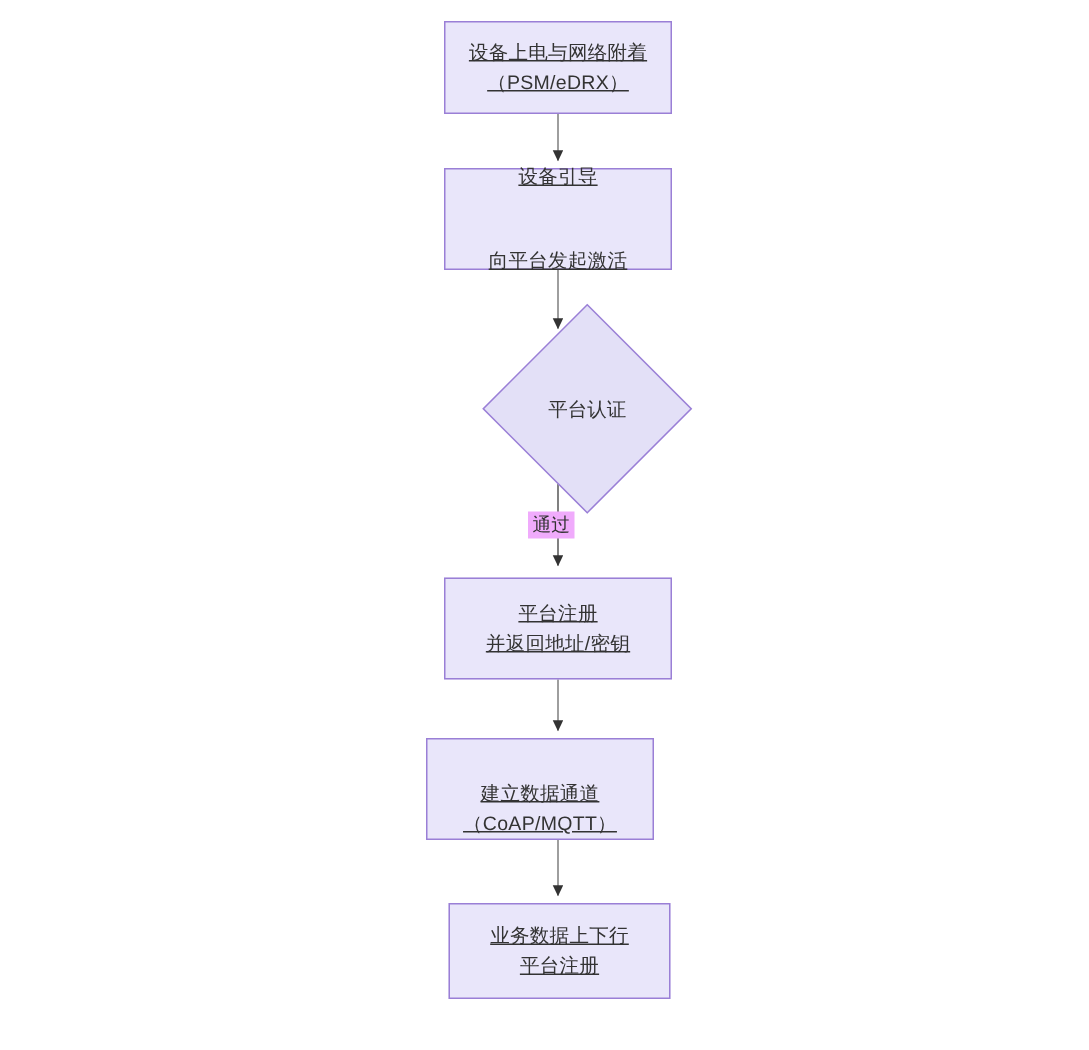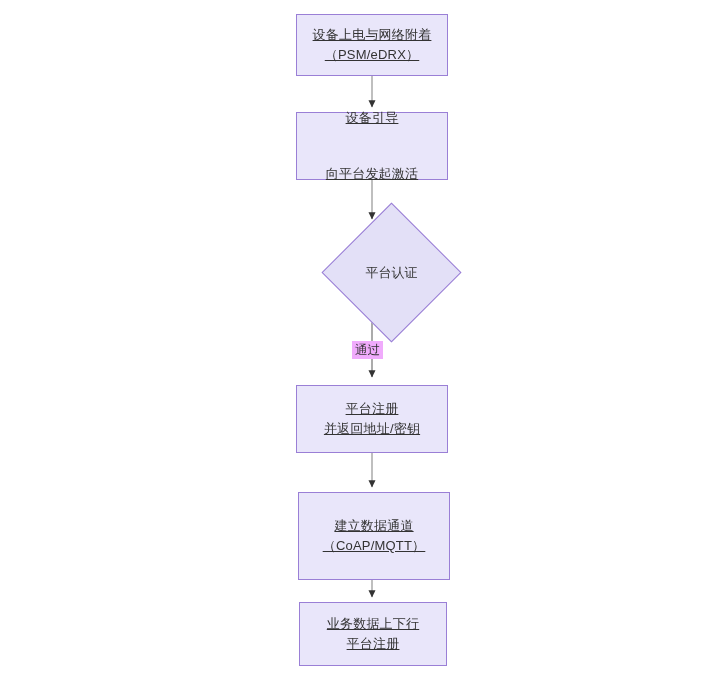--- a/index.html
+++ b/index.html
@@ -141,21 +141,21 @@
   <div class="node-decision-wrap" style="left:342px; top:223px; width:99px; height:99px;">
     <div class="node-decision-shape"></div>
     <span class="node-decision-label">平台认证</span>
   </div>
 
   <div class="node node-process" style="left:296px; top:385px; width:152px; height:68px;">
     <span class="node-line">平台注册</span>
     <span class="node-line">并返回地址/密钥</span>
   </div>
 
-  <div class="node node-process" style="left:298px; top:492px; width:152px; height:88px;">
+  <div class="node node-process" style="left:284px; top:492px; width:152px; height:68px;justify-content:flex-end;">
     <span class="node-line">建立数据通道</span>
     <span class="node-line">（CoAP/MQTT）</span>
   </div>
 
   <div class="node node-process" style="left:299px; top:602px; width:148px; height:64px;">
     <span class="node-line">业务数据上下行</span>
     <span class="node-line">平台注册</span>
   </div>
 
   <div class="edge-label" style="left:352px; top:341px;">通过</div>

